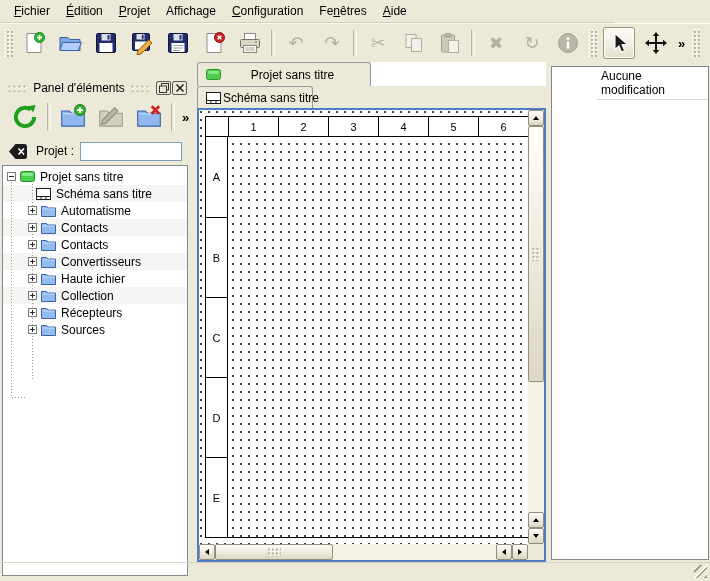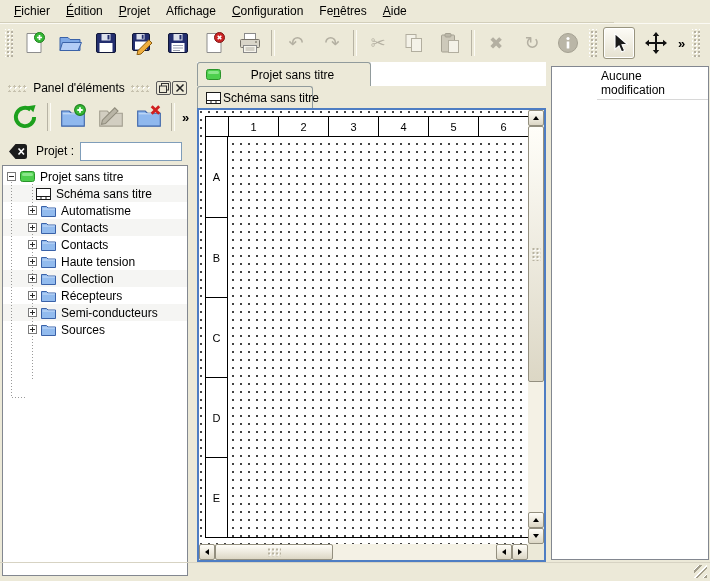--- a/index.html
+++ b/index.html
@@ -392,30 +392,41 @@
           <span class="spacer" style="width: 25px;"></span>
           <span class="expander plus"></span>
           <span class="ticon tree-ic">
             <svg width="15" height="12" viewBox="0 0 15 12">
               <path d="M0.5 11.5v-10h5l1.5 1.5h7.5v8.5z" fill="#92bbee" stroke="#3a62a8"></path>
               <path d="M1.5 4h12.5" stroke="#c7ddf8"></path>
             </svg>
           </span>
           <span class="tlabel">Contacts</span>
         </div>
+        <div class="trow alt">
+          <span class="spacer" style="width: 25px;"></span>
+          <span class="expander plus"></span>
+          <span class="ticon tree-ic">
+            <svg width="15" height="12" viewBox="0 0 15 12">
+              <path d="M0.5 11.5v-10h5l1.5 1.5h7.5v8.5z" fill="#92bbee" stroke="#3a62a8"></path>
+              <path d="M1.5 4h12.5" stroke="#c7ddf8"></path>
+            </svg>
+          </span>
+          <span class="tlabel">Convertisseurs</span>
+        </div>
         <div class="trow">
           <span class="spacer" style="width: 25px;"></span>
           <span class="expander plus"></span>
           <span class="ticon tree-ic">
             <svg width="15" height="12" viewBox="0 0 15 12">
               <path d="M0.5 11.5v-10h5l1.5 1.5h7.5v8.5z" fill="#92bbee" stroke="#3a62a8"></path>
               <path d="M1.5 4h12.5" stroke="#c7ddf8"></path>
             </svg>
           </span>
-          <span class="tlabel">Haute tension</span>
+          <span class="tlabel">Haute ichier</span>
         </div>
         <div class="trow alt">
           <span class="spacer" style="width: 25px;"></span>
           <span class="expander plus"></span>
           <span class="ticon tree-ic">
             <svg width="15" height="12" viewBox="0 0 15 12">
               <path d="M0.5 11.5v-10h5l1.5 1.5h7.5v8.5z" fill="#92bbee" stroke="#3a62a8"></path>
               <path d="M1.5 4h12.5" stroke="#c7ddf8"></path>
             </svg>
           </span>
@@ -424,31 +435,20 @@
         <div class="trow">
           <span class="spacer" style="width: 25px;"></span>
           <span class="expander plus"></span>
           <span class="ticon tree-ic">
             <svg width="15" height="12" viewBox="0 0 15 12">
               <path d="M0.5 11.5v-10h5l1.5 1.5h7.5v8.5z" fill="#92bbee" stroke="#3a62a8"></path>
               <path d="M1.5 4h12.5" stroke="#c7ddf8"></path>
             </svg>
           </span>
           <span class="tlabel">Récepteurs</span>
-        </div>
-        <div class="trow alt">
-          <span class="spacer" style="width: 25px;"></span>
-          <span class="expander plus"></span>
-          <span class="ticon tree-ic">
-            <svg width="15" height="12" viewBox="0 0 15 12">
-              <path d="M0.5 11.5v-10h5l1.5 1.5h7.5v8.5z" fill="#92bbee" stroke="#3a62a8"></path>
-              <path d="M1.5 4h12.5" stroke="#c7ddf8"></path>
-            </svg>
-          </span>
-          <span class="tlabel">Semi-conducteurs</span>
         </div>
         <div class="trow">
           <span class="spacer" style="width: 25px;"></span>
           <span class="expander plus"></span>
           <span class="ticon tree-ic">
             <svg width="15" height="12" viewBox="0 0 15 12">
               <path d="M0.5 11.5v-10h5l1.5 1.5h7.5v8.5z" fill="#92bbee" stroke="#3a62a8"></path>
               <path d="M1.5 4h12.5" stroke="#c7ddf8"></path>
             </svg>
           </span>

